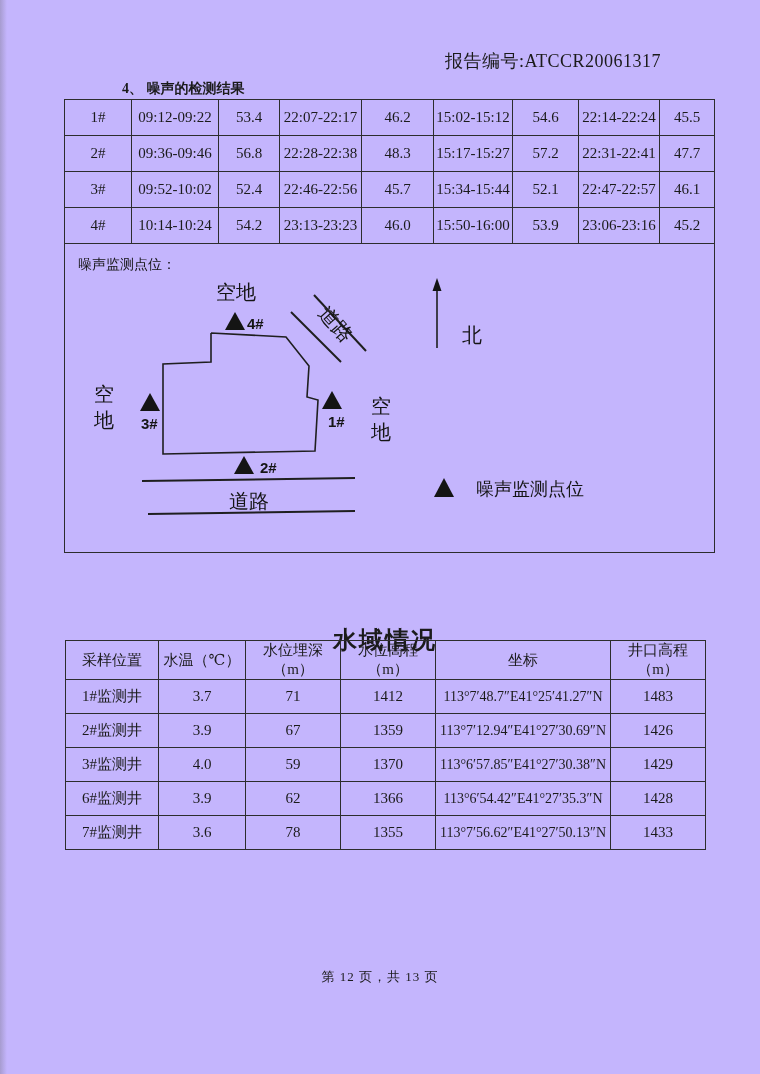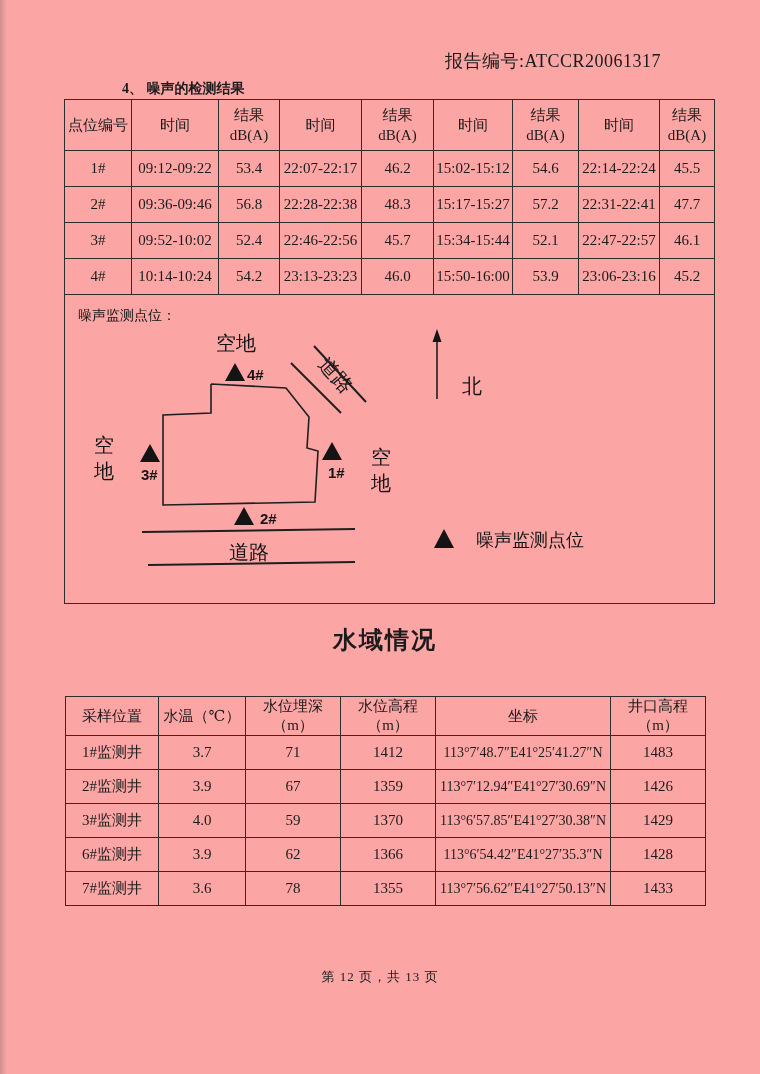--- a/index.html
+++ b/index.html
@@ -1,18 +1,18 @@
 <!DOCTYPE html>
 <html><head>
 <meta charset="utf-8">
 <style>
   html,body { margin:0; padding:0; background:#d8d6d2; }
   .page {
     position:relative; width:760px; height:1074px; margin:0 auto;
-    background:#fca5a5; overflow:hidden;
+    background:#c4b5fd; overflow:hidden;
     font-family:"Liberation Serif","DejaVu Serif",serif;
     color:#1b1b1b;
   }
   .page::before {
     content:""; position:absolute; left:0; top:0; bottom:0; width:7px;
     background:linear-gradient(90deg, rgba(90,90,90,.28), rgba(0,0,0,0));
     pointer-events:none;
   }
   .report-no { position:absolute; left:445px; top:49px; font-size:18px; letter-spacing:.5px; }
   .section-heading { position:absolute; left:122px; top:80px; font-size:14px; font-weight:bold; }
@@ -21,21 +21,21 @@
   td, th { border:1.6px solid #2d2d2d; text-align:center; vertical-align:middle; padding:0; font-weight:normal; }
 
   .noise-table { position:absolute; left:64px; top:99px; width:650px; font-size:15px; }
   .noise-table .r-date td { height:41px; font-size:15px; }
   .noise-table .r-head td { height:50px; line-height:1.35; }
   .noise-table .data-row td { height:35px; }
   .noise-table .diagram-cell { height:290px; padding:8px; position:relative; }
 
   .water-title { position:absolute; left:65px; top:624px; width:640px; text-align:center;
                  font-size:24px; font-weight:bold; letter-spacing:2px; }
-  .water-table { position:absolute; left:65px; top:696px; width:640px; font-size:15px; }
+  .water-table { position:absolute; left:65px; top:640px; width:640px; font-size:15px; }
   .water-table th { height:33px; }
   .water-table td { height:33px; }
   .water-table td.coord { font-size:14px; }
 
   .footer { position:absolute; left:0; top:968px; width:100%; text-align:center; font-size:13px; letter-spacing:1px; }
 
   svg text { fill:#151515; font-family:"Liberation Serif","DejaVu Serif",serif; }
   svg .cn { font-size:20px; }
   svg .cap { font-size:14px; }
   svg .pt { font-size:15px; font-weight:bold; font-family:"Liberation Sans","DejaVu Sans",sans-serif; }
@@ -56,43 +56,20 @@
         <col style="width:87px">
         <col style="width:61px">
       <col style="width:82px">
         <col style="width:72px">
         <col style="width:79px">
       <col style="width:66px">
         <col style="width:81px">
         <col style="width:55px">
     </colgroup>
     <tbody>
-      <tr class="r-head">
-        <td>点位编号</td>
-        <td>时间</td>
-        <td>
-          <div>结果</div>
-          <div>dB(A)</div>
-        </td>
-        <td>时间</td>
-        <td>
-          <div>结果</div>
-          <div>dB(A)</div>
-        </td>
-        <td>时间</td>
-        <td>
-          <div>结果</div>
-          <div>dB(A)</div>
-        </td>
-        <td>时间</td>
-        <td>
-          <div>结果</div>
-          <div>dB(A)</div>
-        </td>
-      </tr>
     </tbody>
     <tbody>
         <tr class="data-row">
           <td>1#</td>
           <td>09:12-09:22</td>
           <td>53.4</td>
           <td>22:07-22:17</td>
           <td>46.2</td>
           <td>15:02-15:12</td>
           <td>54.6</td>

